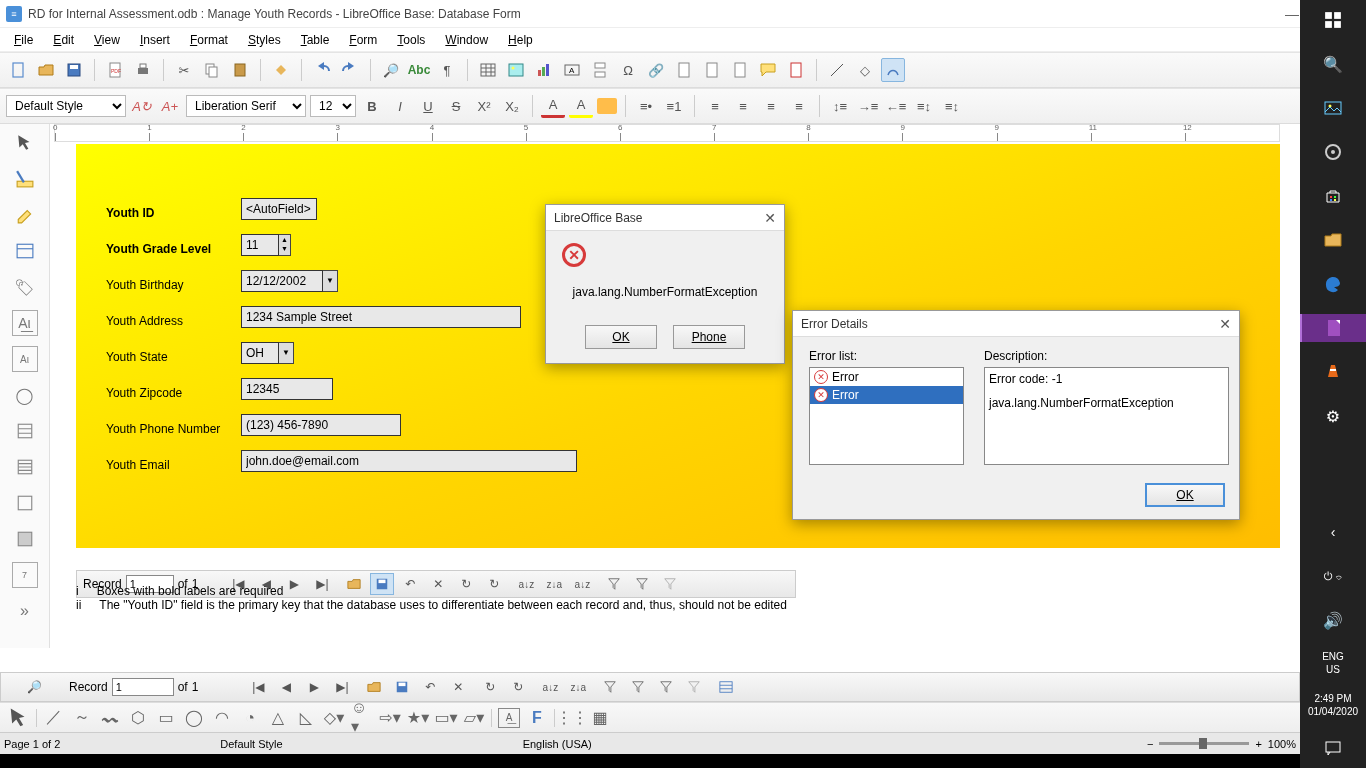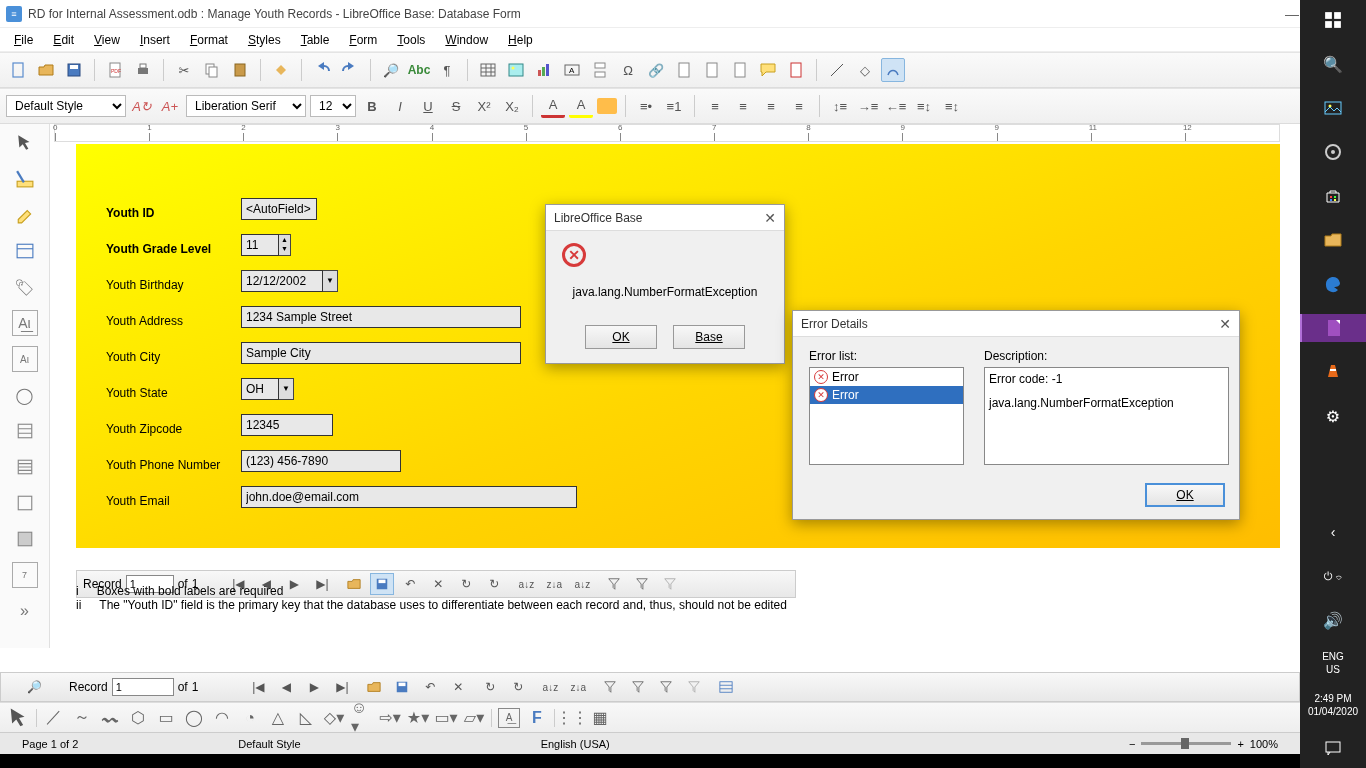--- a/index.html
+++ b/index.html
@@ -45,21 +45,21 @@
 
 
 .navbar{position:absolute;left:76px;height:28px;background:linear-gradient(#f8f8f8,#e8e8e8);border:1px solid #ccc;display:flex;align-items:center;font-size:12px;gap:4px;padding:0 6px;}
 .navbar .nbtn{width:24px;height:22px;display:flex;align-items:center;justify-content:center;color:#555;}
 .navbar .nbtn svg{width:14px;height:14px;}
 .navbar input{width:48px;height:18px;border:1px solid #888;padding:0 3px;font-size:11px;}
 .navbar1{bottom:108px;width:720px;}
 .navbar2{position:absolute;left:0;bottom:66px;right:66px;height:30px;}
 .drawbar{position:absolute;left:0;bottom:36px;right:66px;height:30px;background:linear-gradient(#f8f8f8,#eee);border-top:1px solid #ddd;display:flex;align-items:center;gap:6px;padding:0 8px;}
 .drawbar .d{width:22px;height:20px;display:flex;align-items:center;justify-content:center;color:#666;}
-.status{position:absolute;left:0;bottom:14px;right:66px;height:22px;background:#e8e8e8;border-top:1px solid #ccc;display:flex;align-items:center;font-size:11px;padding:0 22px; gap:40px;}
+.status{position:absolute;left:0;bottom:14px;right:66px;height:22px;background:#e8e8e8;border-top:1px solid #ccc;display:flex;align-items:center;font-size:11px;padding:0 4px; gap:40px;}
 .status .spacer{flex:1;}
 .zoom{display:flex;align-items:center;gap:6px;}
 .zoom .track{width:90px;height:3px;background:#999;position:relative;}
 .zoom .thumb{position:absolute;left:40px;top:-4px;width:8px;height:11px;background:#666;}
 
 
 .dlg{position:absolute;background:#f0f0f0;border:1px solid #999;box-shadow:0 4px 14px rgba(0,0,0,.35);}
 .dlg .title{height:26px;background:#fff;display:flex;align-items:center;padding:0 8px;font-size:12px;color:#333;border-bottom:1px solid #ddd;}
 .dlg .title .x{margin-left:auto;color:#555;font-size:14px;}
 .dlg .body{padding:12px 16px;font-size:12px;}
@@ -407,24 +407,20 @@
             <div class="arrows" style="height:22px">
               <span style="font-size:8px;padding:5px 3px">▼</span>
             </div>
           </div>
         </div>
       <div class="row">
           <div class="lbl norm">Youth Address</div>
         <input class="fld" style="width: 280px;" value="1234 Sample Street">
         </div>
       <div class="row">
-          <div class="lbl norm">Youth City</div>
-        <input class="fld" style="width: 280px;" value="Sample City">
-        </div>
-      <div class="row">
           <div class="lbl norm">Youth State</div>
         <div class="spin">
             <input class="fld" style="width: 38px;" value="OH">
             <div class="arrows" style="height:22px">
               <span style="font-size:8px;padding:5px 3px">▼</span>
             </div>
           </div>
         </div>
       <div class="row">
           <div class="lbl norm">Youth Zipcode</div>
@@ -620,21 +616,21 @@
     <div style="display:flex;gap:10px;align-items:center">
       <div class="err-icon">✕</div>
     </div>
     <div style="text-align:center;margin:18px 0 6px">java.lang.NumberFormatException</div>
   </div>
   <div class="btns">
     <div class="btn2">
         <u>OK</u>
       </div>
     <div class="btn2">
-        <u>Base</u>
+        <u>Phone</u>
       </div>
   </div>
 </div>
 
 <div class="dlg" style="left:792px;top:310px;width:448px">
   <div class="title" style="background:#fff">
     <span>Error Details</span>
     <span class="x">✕</span>
   </div>
   <div class="body" style="display:flex;gap:20px">

